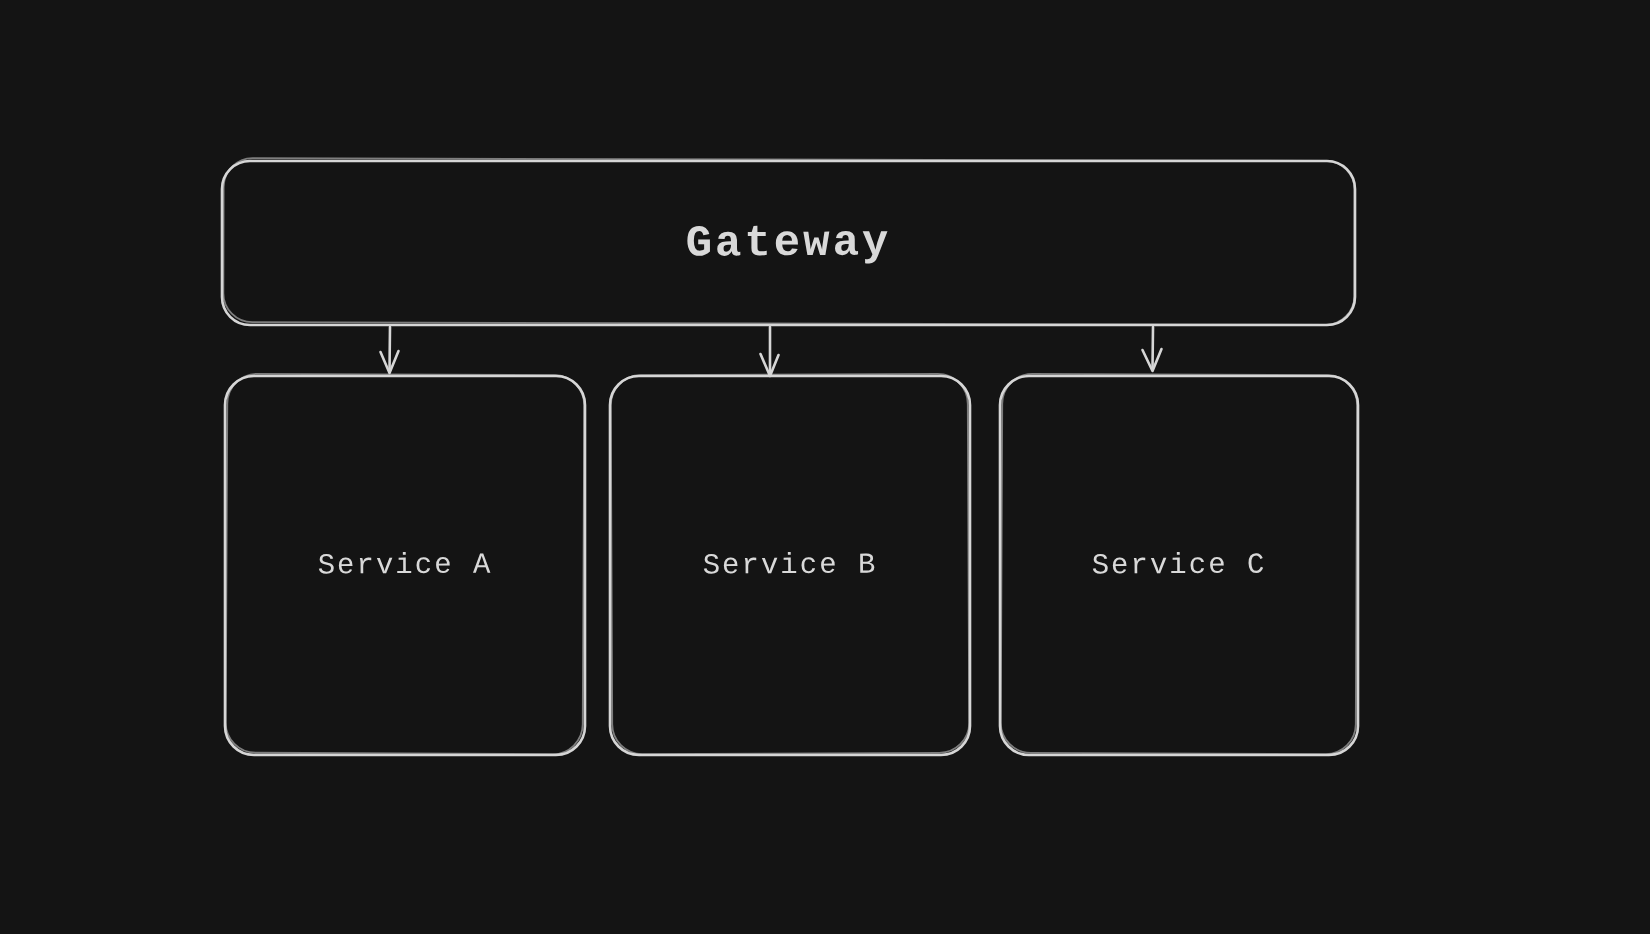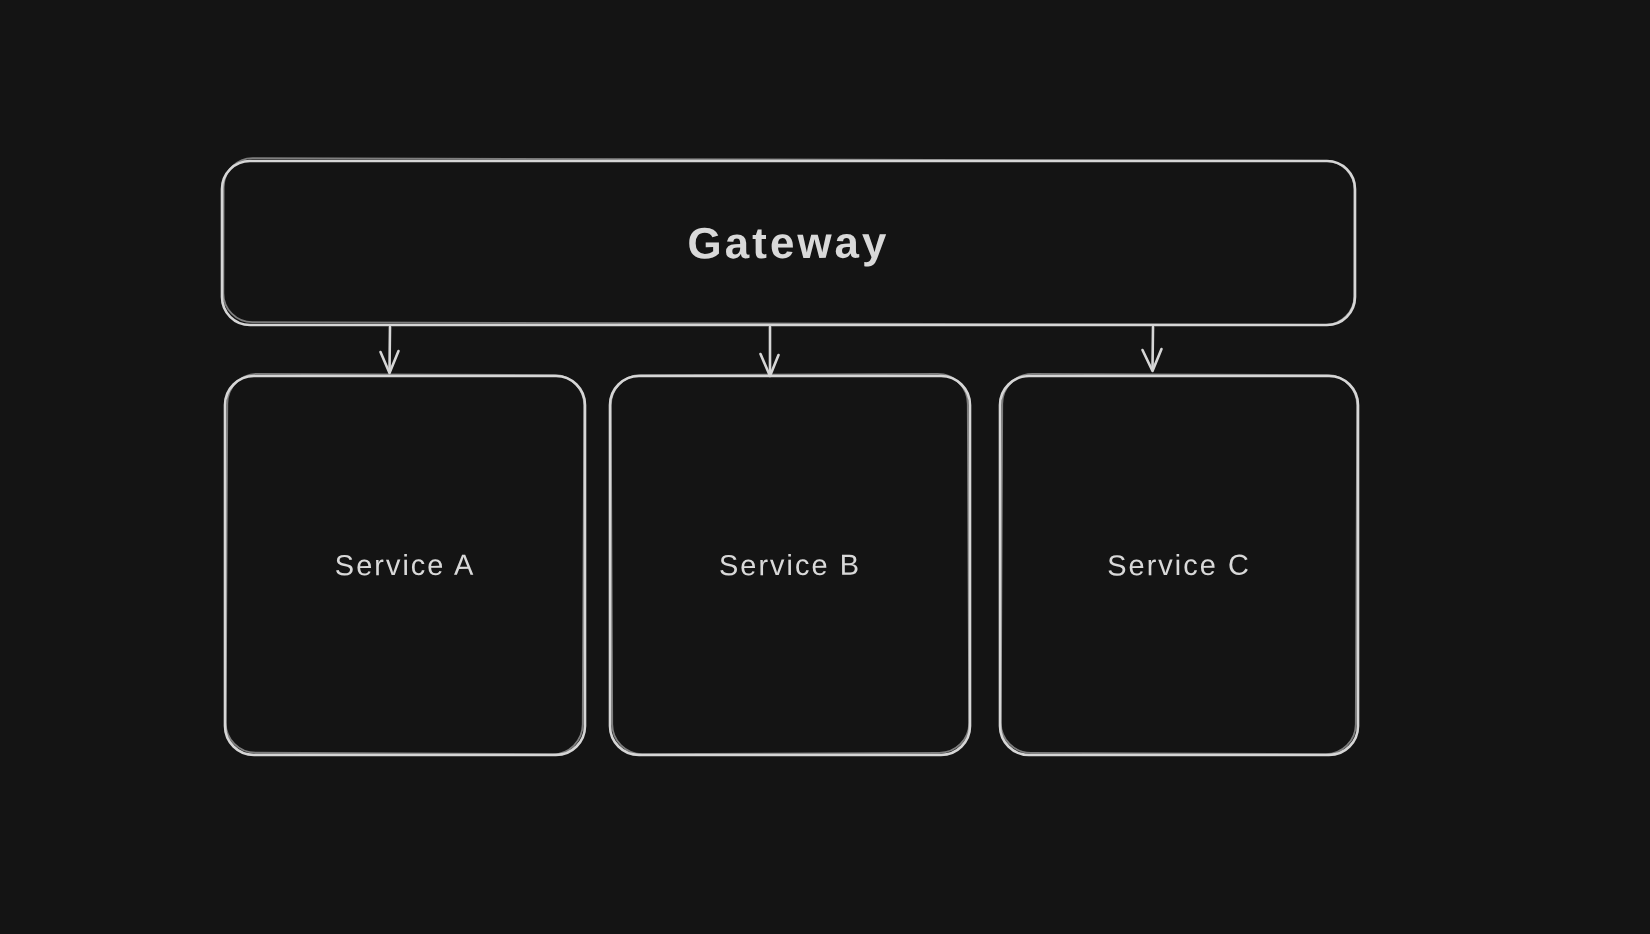--- a/index.html
+++ b/index.html
@@ -6,21 +6,21 @@
     margin: 0;
     padding: 0;
     background: #141414;
   }
   .stage {
     position: relative;
     width: 1650px;
     height: 934px;
     background: #4d7c0f;
     overflow: hidden;
-    font-family: Liberation Sans, sans-serif;
+    font-family: Liberation Mono, monospace;
   }
   .stage svg {
     position: absolute;
     left: 0;
     top: 0;
   }
   .sketch {
     fill: none;
     stroke: #d6d6d6;
     stroke-width: 2.6;

